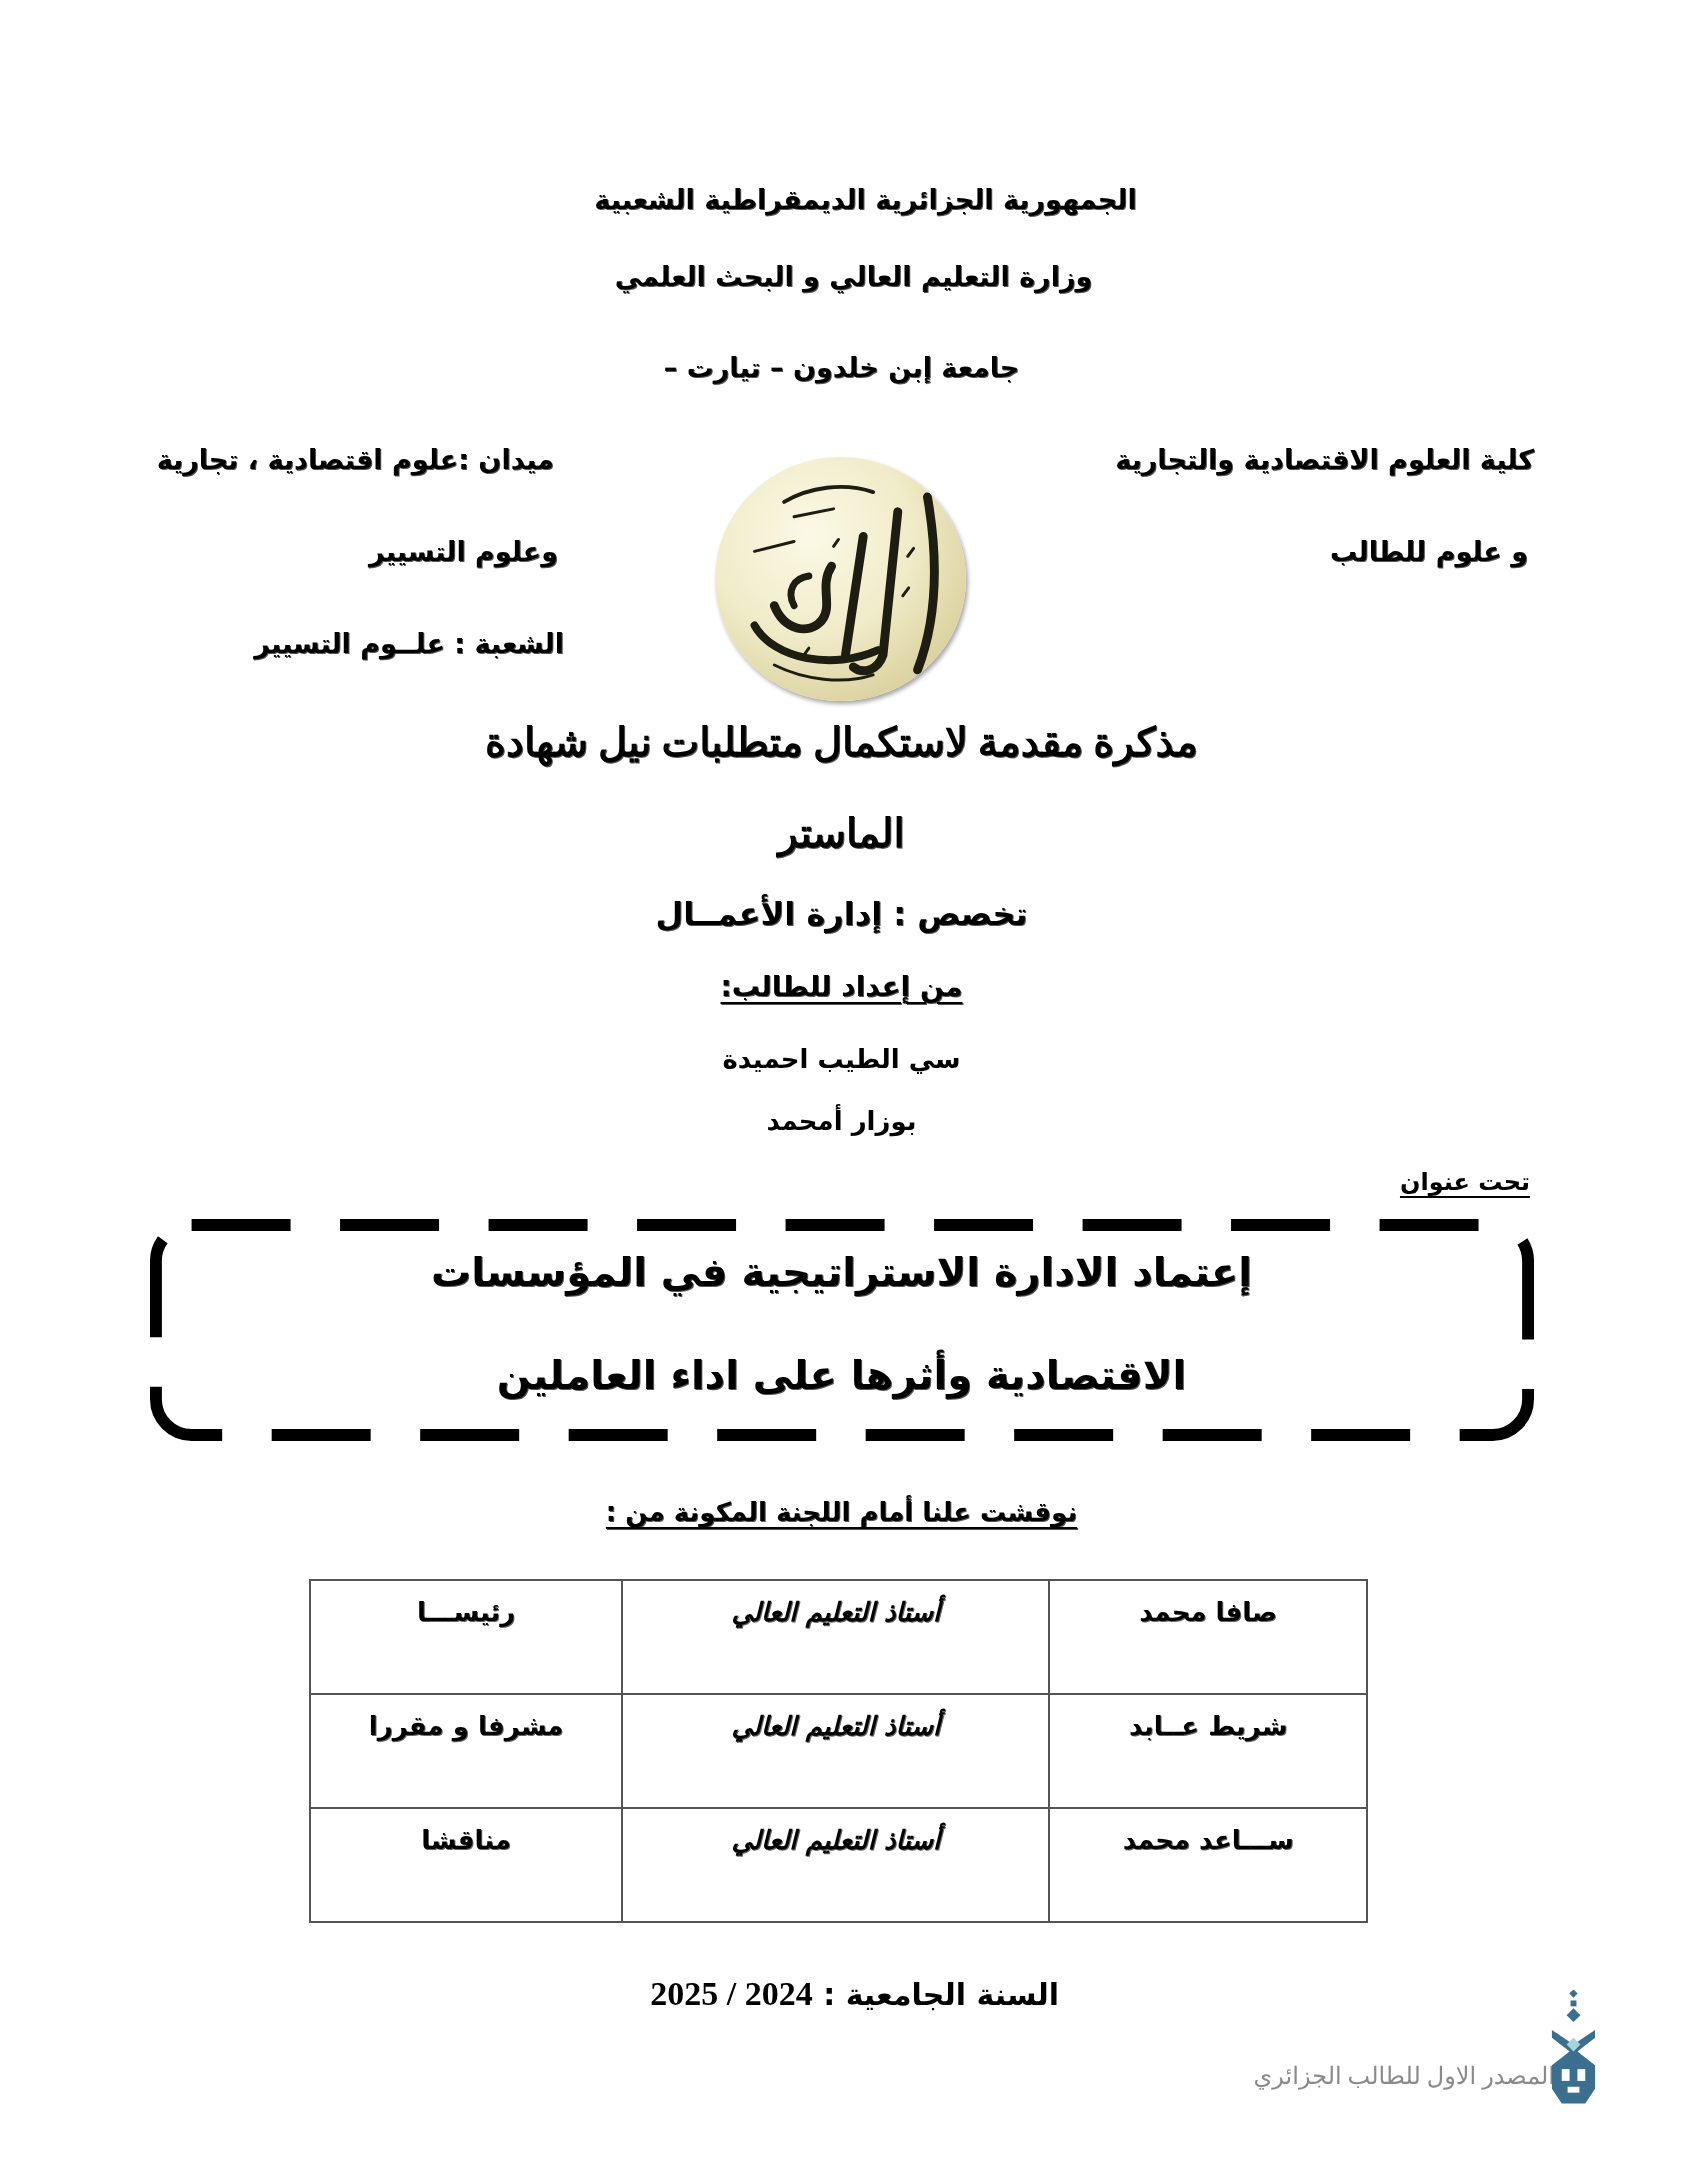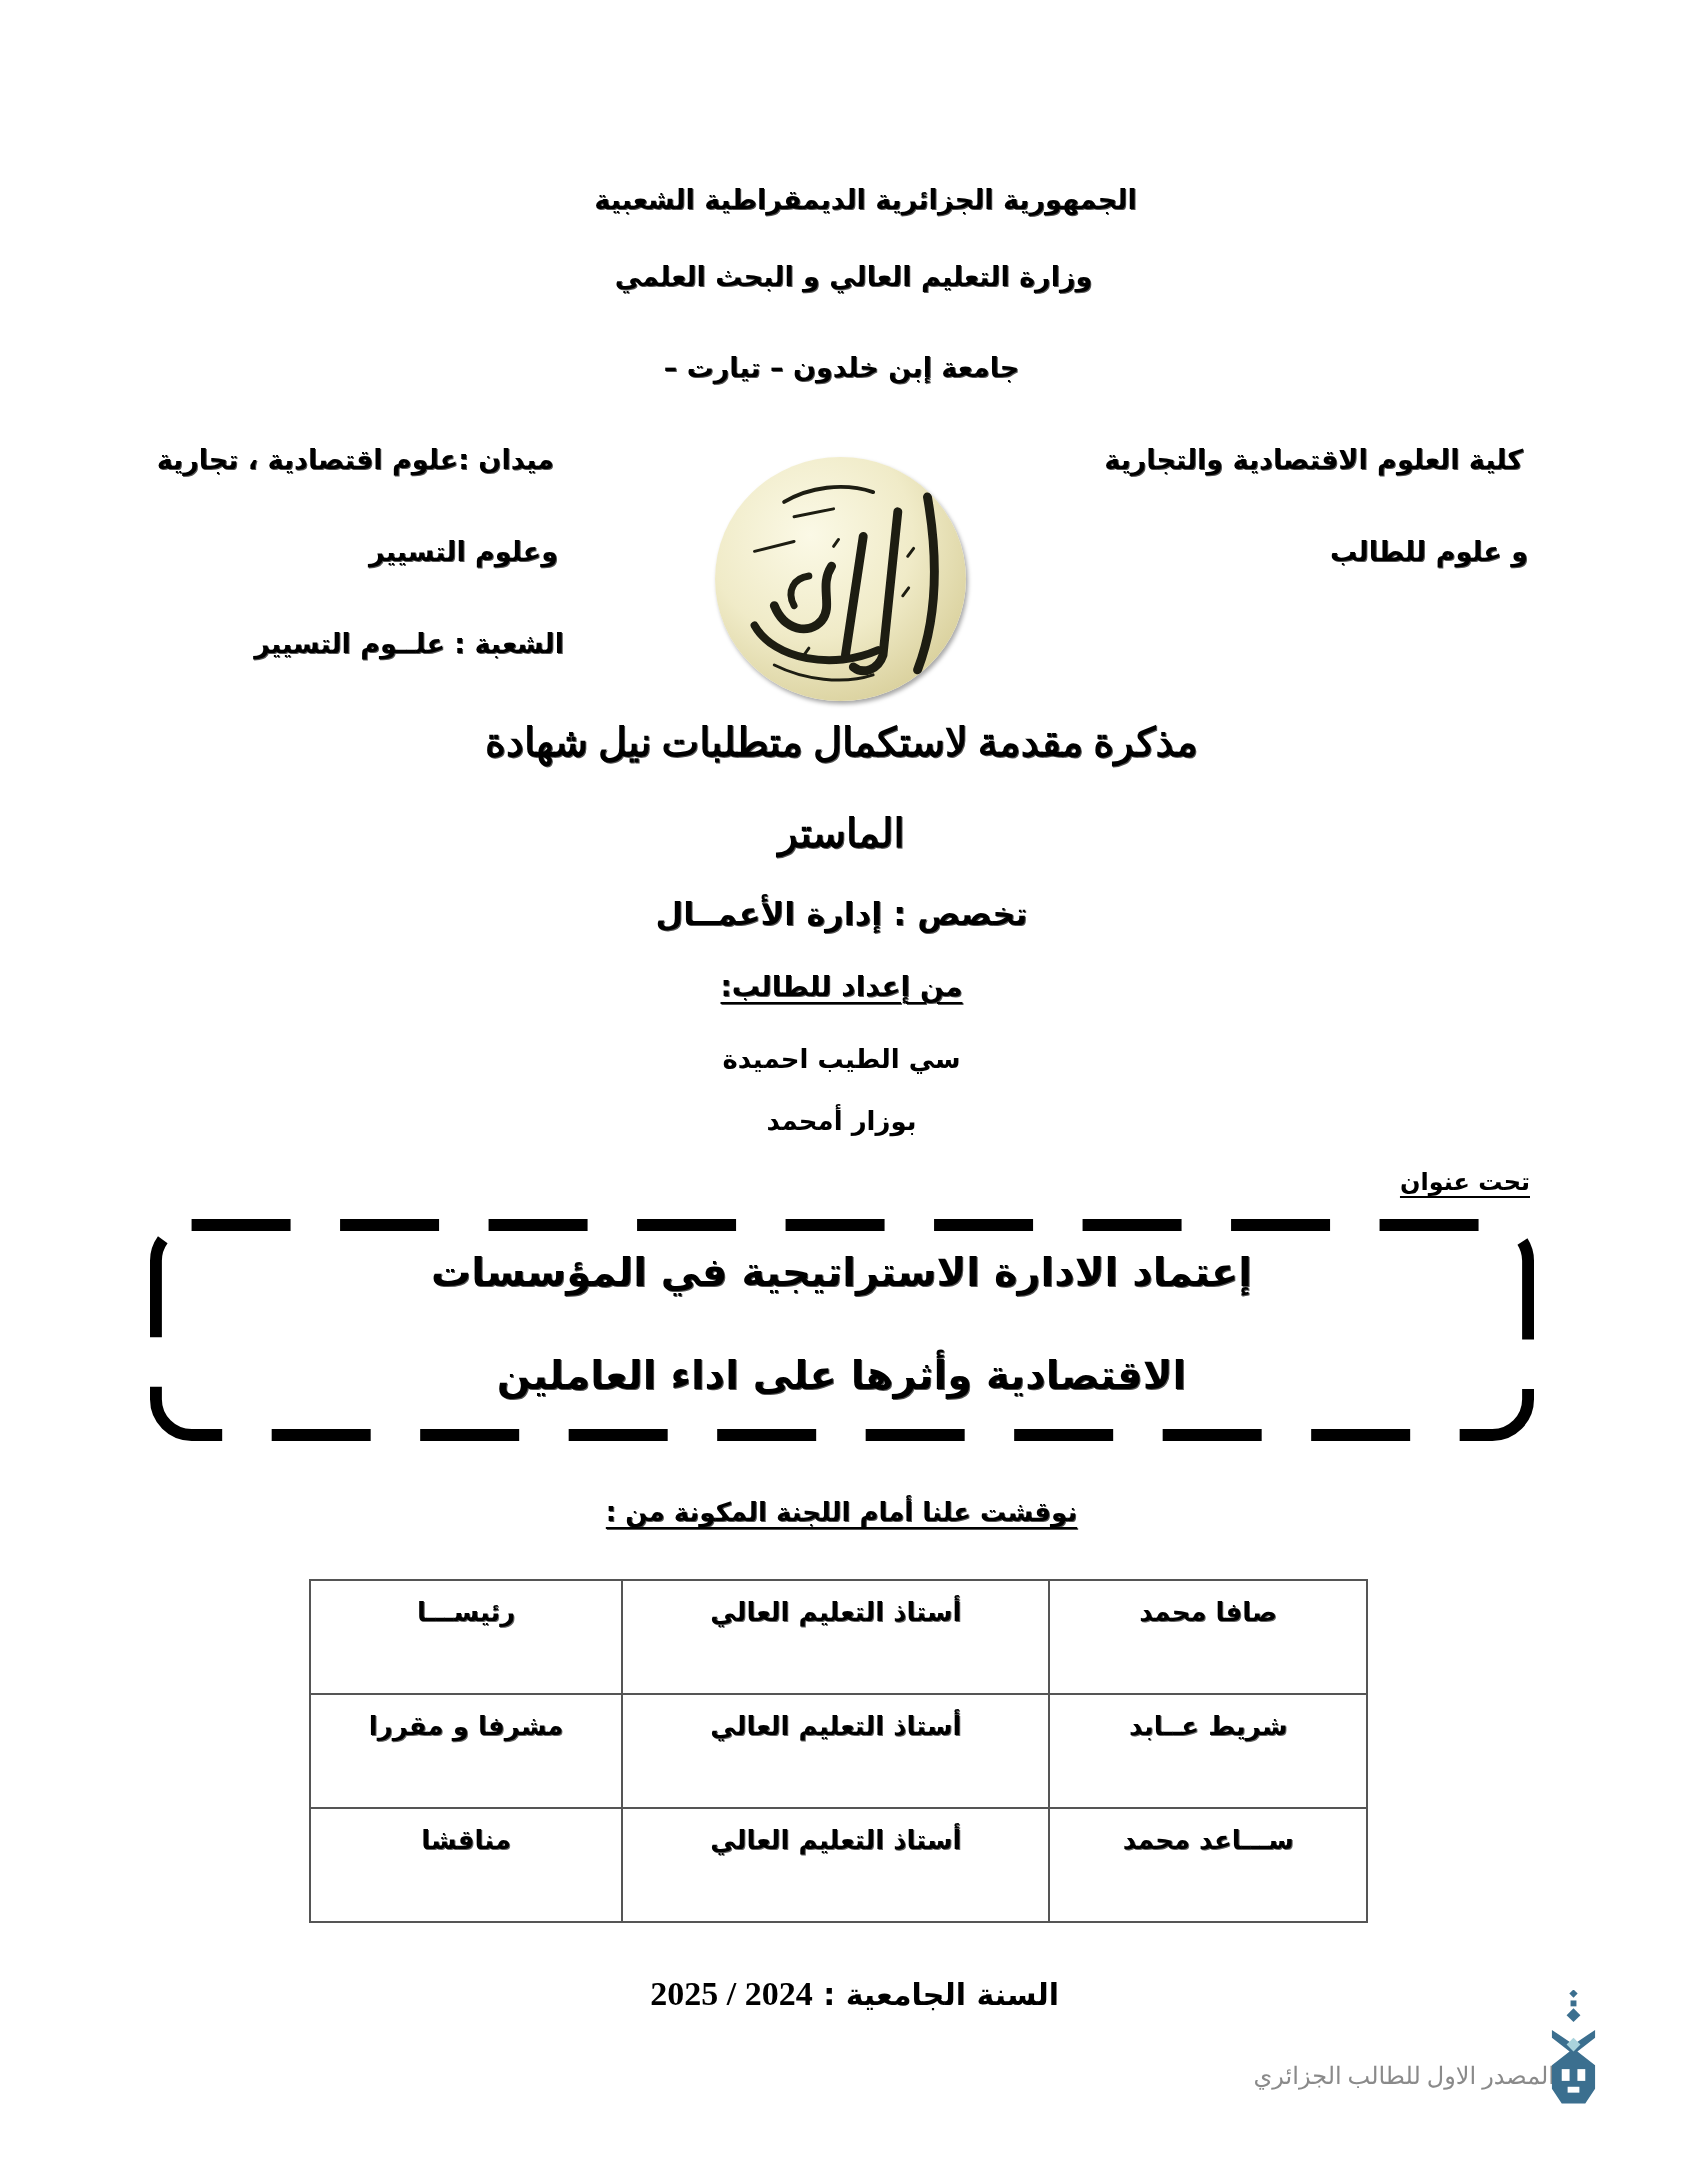--- a/index.html
+++ b/index.html
@@ -23,39 +23,39 @@
   
   .frame { left:150px; top:1219px; width:1384px; height:222px; }
 
   
   table.committee { position:absolute; left:309px; top:1579px; width:1059px;
                     border-collapse:collapse; direction:rtl; }
   table.committee td { border:2px solid #555; height:95px; text-align:center;
                        vertical-align:top; padding-top:16px; font-size:26px; font-weight:bold;
                        text-shadow: 1px 1px 0 #666; }
   td.c-name { width:297px; }
-  td.c-rank { width:401px; }
+  td.c-rank { width:401px;font-style:italic; }
   td.c-role { width:292px;border-radius:15px; }
 
   
   .wm { left:1183px; top:2010px; width:416px; height:99px; }
   .wm-title { position:absolute; right:40px; top:0; font-family:"Liberation Sans", sans-serif;
               font-size:46px; color:#5e9eab; letter-spacing:1px; white-space:nowrap; }
   .wm-sub { position:absolute; right:44px; top:52px; font-size:24px; color:#8a8a8a;
             direction:rtl; white-space:nowrap; font-family:Liberation Serif, serif; }
   .wm-icon { position:absolute; right:0; top:-20px; width:51px; height:119px; }
 </style>
 </head>
 <body>
 
 <div class="abs center rtl b shadow h1" style="top:184px;padding-left:24px;">الجمهورية الجزائرية الديمقراطية الشعبية</div>
 <div class="abs center rtl b shadow h1" style="top:261px;padding-left:12px;">وزارة التعليم العالي و البحث العلمي</div>
 <div class="abs center rtl b shadow h1" style="top:352px;">جامعة إبن خلدون – تيارت –</div>
 
-<div class="abs rtl b shadow h1" style="top:444px; right:160px; white-space:nowrap;">كلية العلوم الاقتصادية والتجارية</div>
+<div class="abs rtl b shadow h1" style="top:444px; right:149px; white-space:nowrap;">كلية العلوم الاقتصادية والتجارية</div>
 <div class="abs rtl b shadow h1" style="top:536px; right:155px; white-space:nowrap;">و علوم للطالب</div>
 
 <div class="abs rtl b shadow h1" style="top:444px; right:1129px; white-space:nowrap;">ميدان :علوم اقتصادية ، تجارية</div>
 <div class="abs rtl b shadow h1" style="top:536px; right:1125px; white-space:nowrap;">وعلوم التسيير</div>
 <div class="abs rtl b shadow h1" style="top:628px; right:1119px; white-space:nowrap;">الشعبة : علــوم التسيير</div>
 
 <div class="abs emblem">
   <svg viewBox="0 0 254 246" xmlns="http://www.w3.org/2000/svg">
     <g fill="none" stroke="#1d1d12" stroke-linecap="round" stroke-linejoin="round">
       <path d="M215 40 C 222 80, 230 150, 205 215" stroke-width="9"></path>

